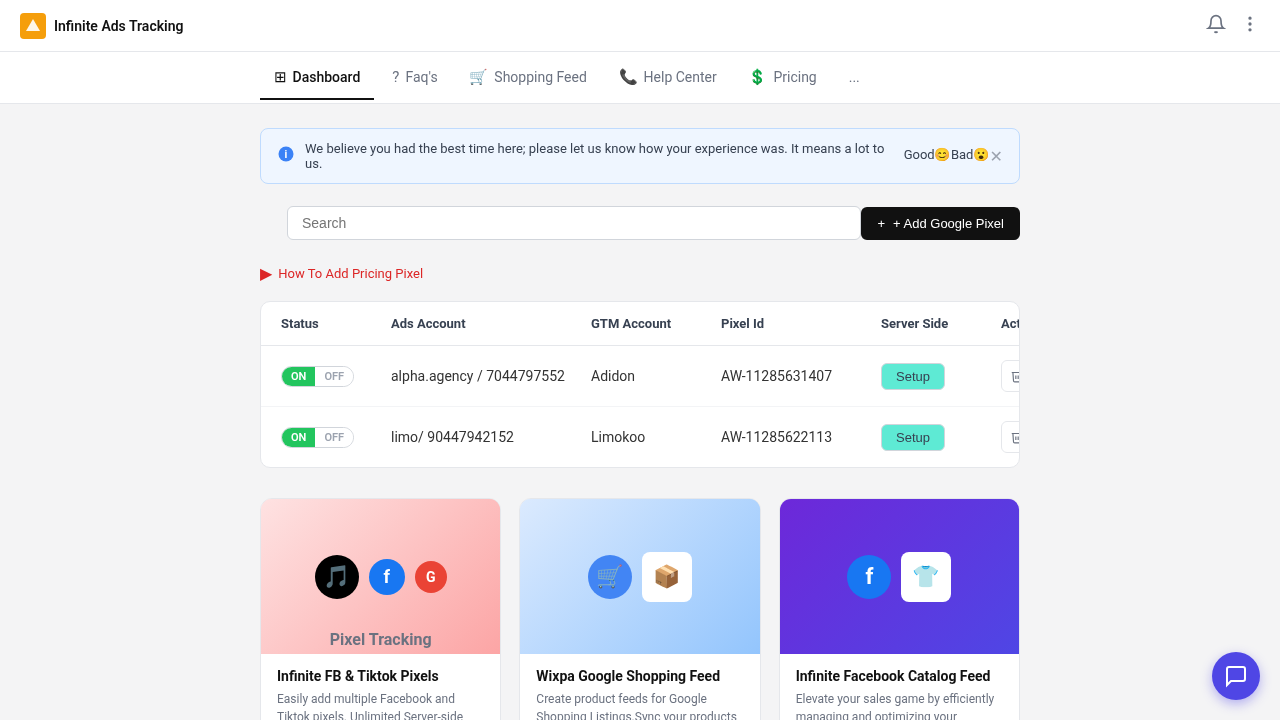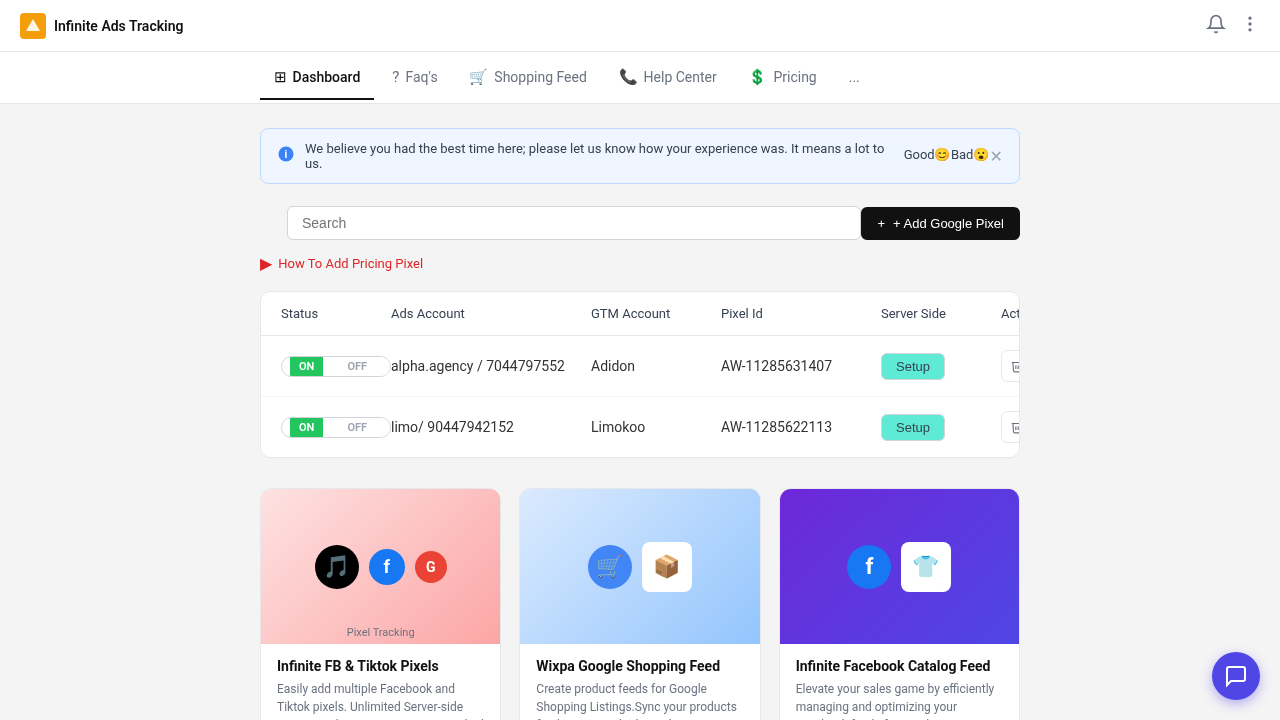--- a/index.html
+++ b/index.html
@@ -123,21 +123,21 @@
       cursor: pointer;
       color: #9ca3af;
       font-size: 16px;
     }
 
     
     .search-row {
       display: flex;
       align-items: center;
       gap: 0;
-      margin-bottom: 14px;
+      margin-bottom: 24px;
       padding-left: 27px;
     }
     .search-input {
       flex: 1;
       padding: 8px 14px;
       border: 1px solid #d1d5db;
       border-radius: 6px;
       font-size: 14px;
       background: #fff;
       outline: none;
@@ -174,21 +174,21 @@
       border: 1px solid #e5e7eb;
       border-radius: 10px;
       overflow: hidden;
       margin-bottom: 30px;
     }
     .table-header {
       display: grid;
       grid-template-columns: 110px 200px 130px 160px 120px 120px;
       padding: 14px 20px;
       border-bottom: 1px solid #e5e7eb;
-      font-weight: 400;
+      font-weight: 700;
       font-size: 13px;
       color: #374151;
     }
     .table-row-data {
       display: grid;
       grid-template-columns: 110px 200px 130px 160px 120px 120px;
       padding: 14px 20px;
       border-bottom: 1px solid #f3f4f6;
       align-items: center;
     }
@@ -207,26 +207,25 @@
       border-radius: 20px;
       overflow: hidden;
       font-size: 11px;
       font-weight: 600;
     }
     .toggle-on {
       background: #22c55e;
       color: #fff;
       padding: 3px 9px;
       cursor: pointer;
-      margin-left: 8px;
     }
     .toggle-off {
       background: #fff;
       color: #9ca3af;
-      padding: 3px 24px;
+      padding: 3px 9px;
       cursor: pointer;
     }
 
     
     .setup-btn {
       background: #5eead4;
       border: 1px solid #d1d5db;
       border-radius: 6px;
       padding: 5px 14px;
       font-size: 13px;
@@ -478,21 +477,21 @@
   <div class="apps-grid">
 
     <div class="app-card">
       <div class="app-card-image red-bg">
         <div style="display:flex;align-items:center;justify-content:center;gap:8px;width:100%;height:100%;position:relative;padding:10px;">
           <div style="position:absolute;inset:0;background:linear-gradient(135deg,#fee2e2,#fca5a5);"></div>
           <div style="position:relative;display:flex;gap:10px;align-items:center;">
             <div style="background:#000;border-radius:50%;width:44px;height:44px;display:flex;align-items:center;justify-content:center;font-size:22px;">🎵</div>
             <div style="width:36px;height:36px;background:#1877f2;border-radius:50%;display:flex;align-items:center;justify-content:center;color:white;font-size:18px;font-weight:bold;">f</div>
             <div style="width:32px;height:32px;background:#ea4335;border-radius:50%;display:flex;align-items:center;justify-content:center;color:white;font-size:14px;font-weight:bold;">G</div>
-            <div style="position:absolute;bottom:-50px;left:50%;transform:translateX(-50%);font-size:11px;color:#6b7280;white-space:nowrap;">Pixel Tracking</div>
+            <div style="position:absolute;bottom:-50px;left:50%;transform:translateX(-50%);font-size:16px;color:#6b7280;white-space:nowrap;font-weight:bold;">Pixel Tracking</div>
           </div>
         </div>
       </div>
       <div class="app-card-body">
         <div class="app-card-name">Infinite FB &amp; Tiktok Pixels</div>
         <div class="app-card-desc">Easily add multiple Facebook and Tiktok pixels. Unlimited Server-side events tracking.Bypass iOS 14+ and ad blocks</div>
 
       </div>
     </div>
 

